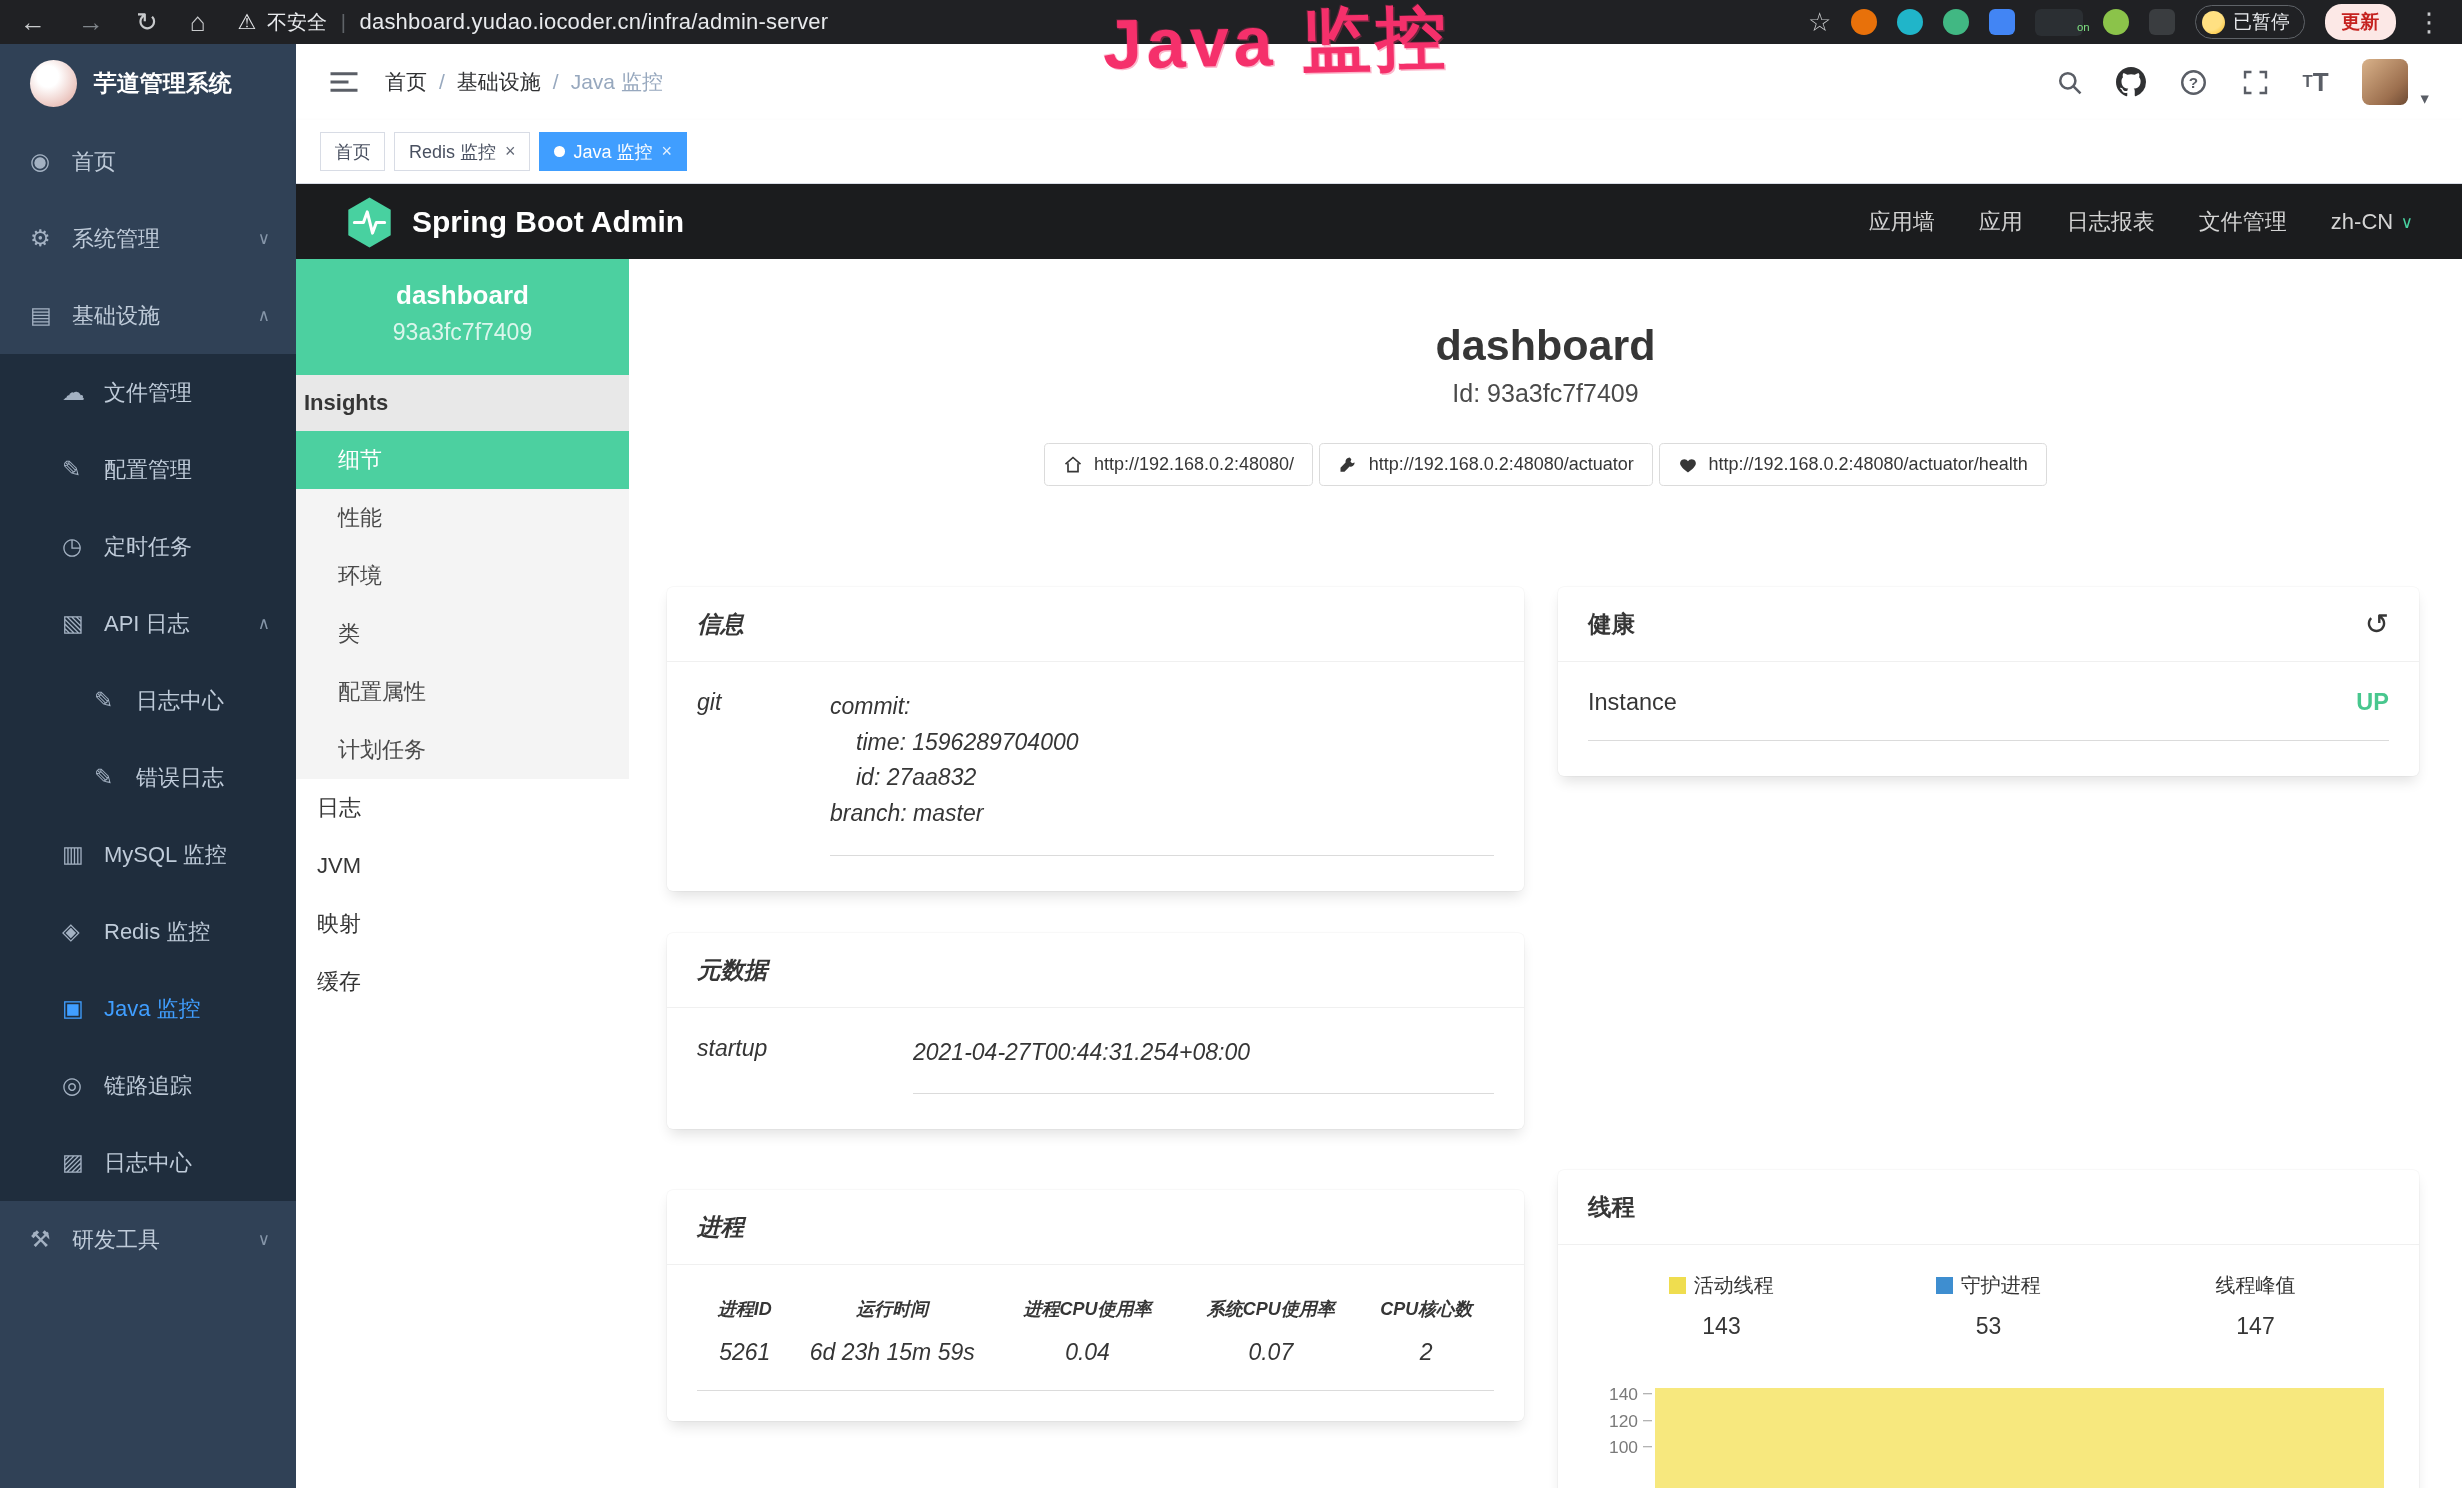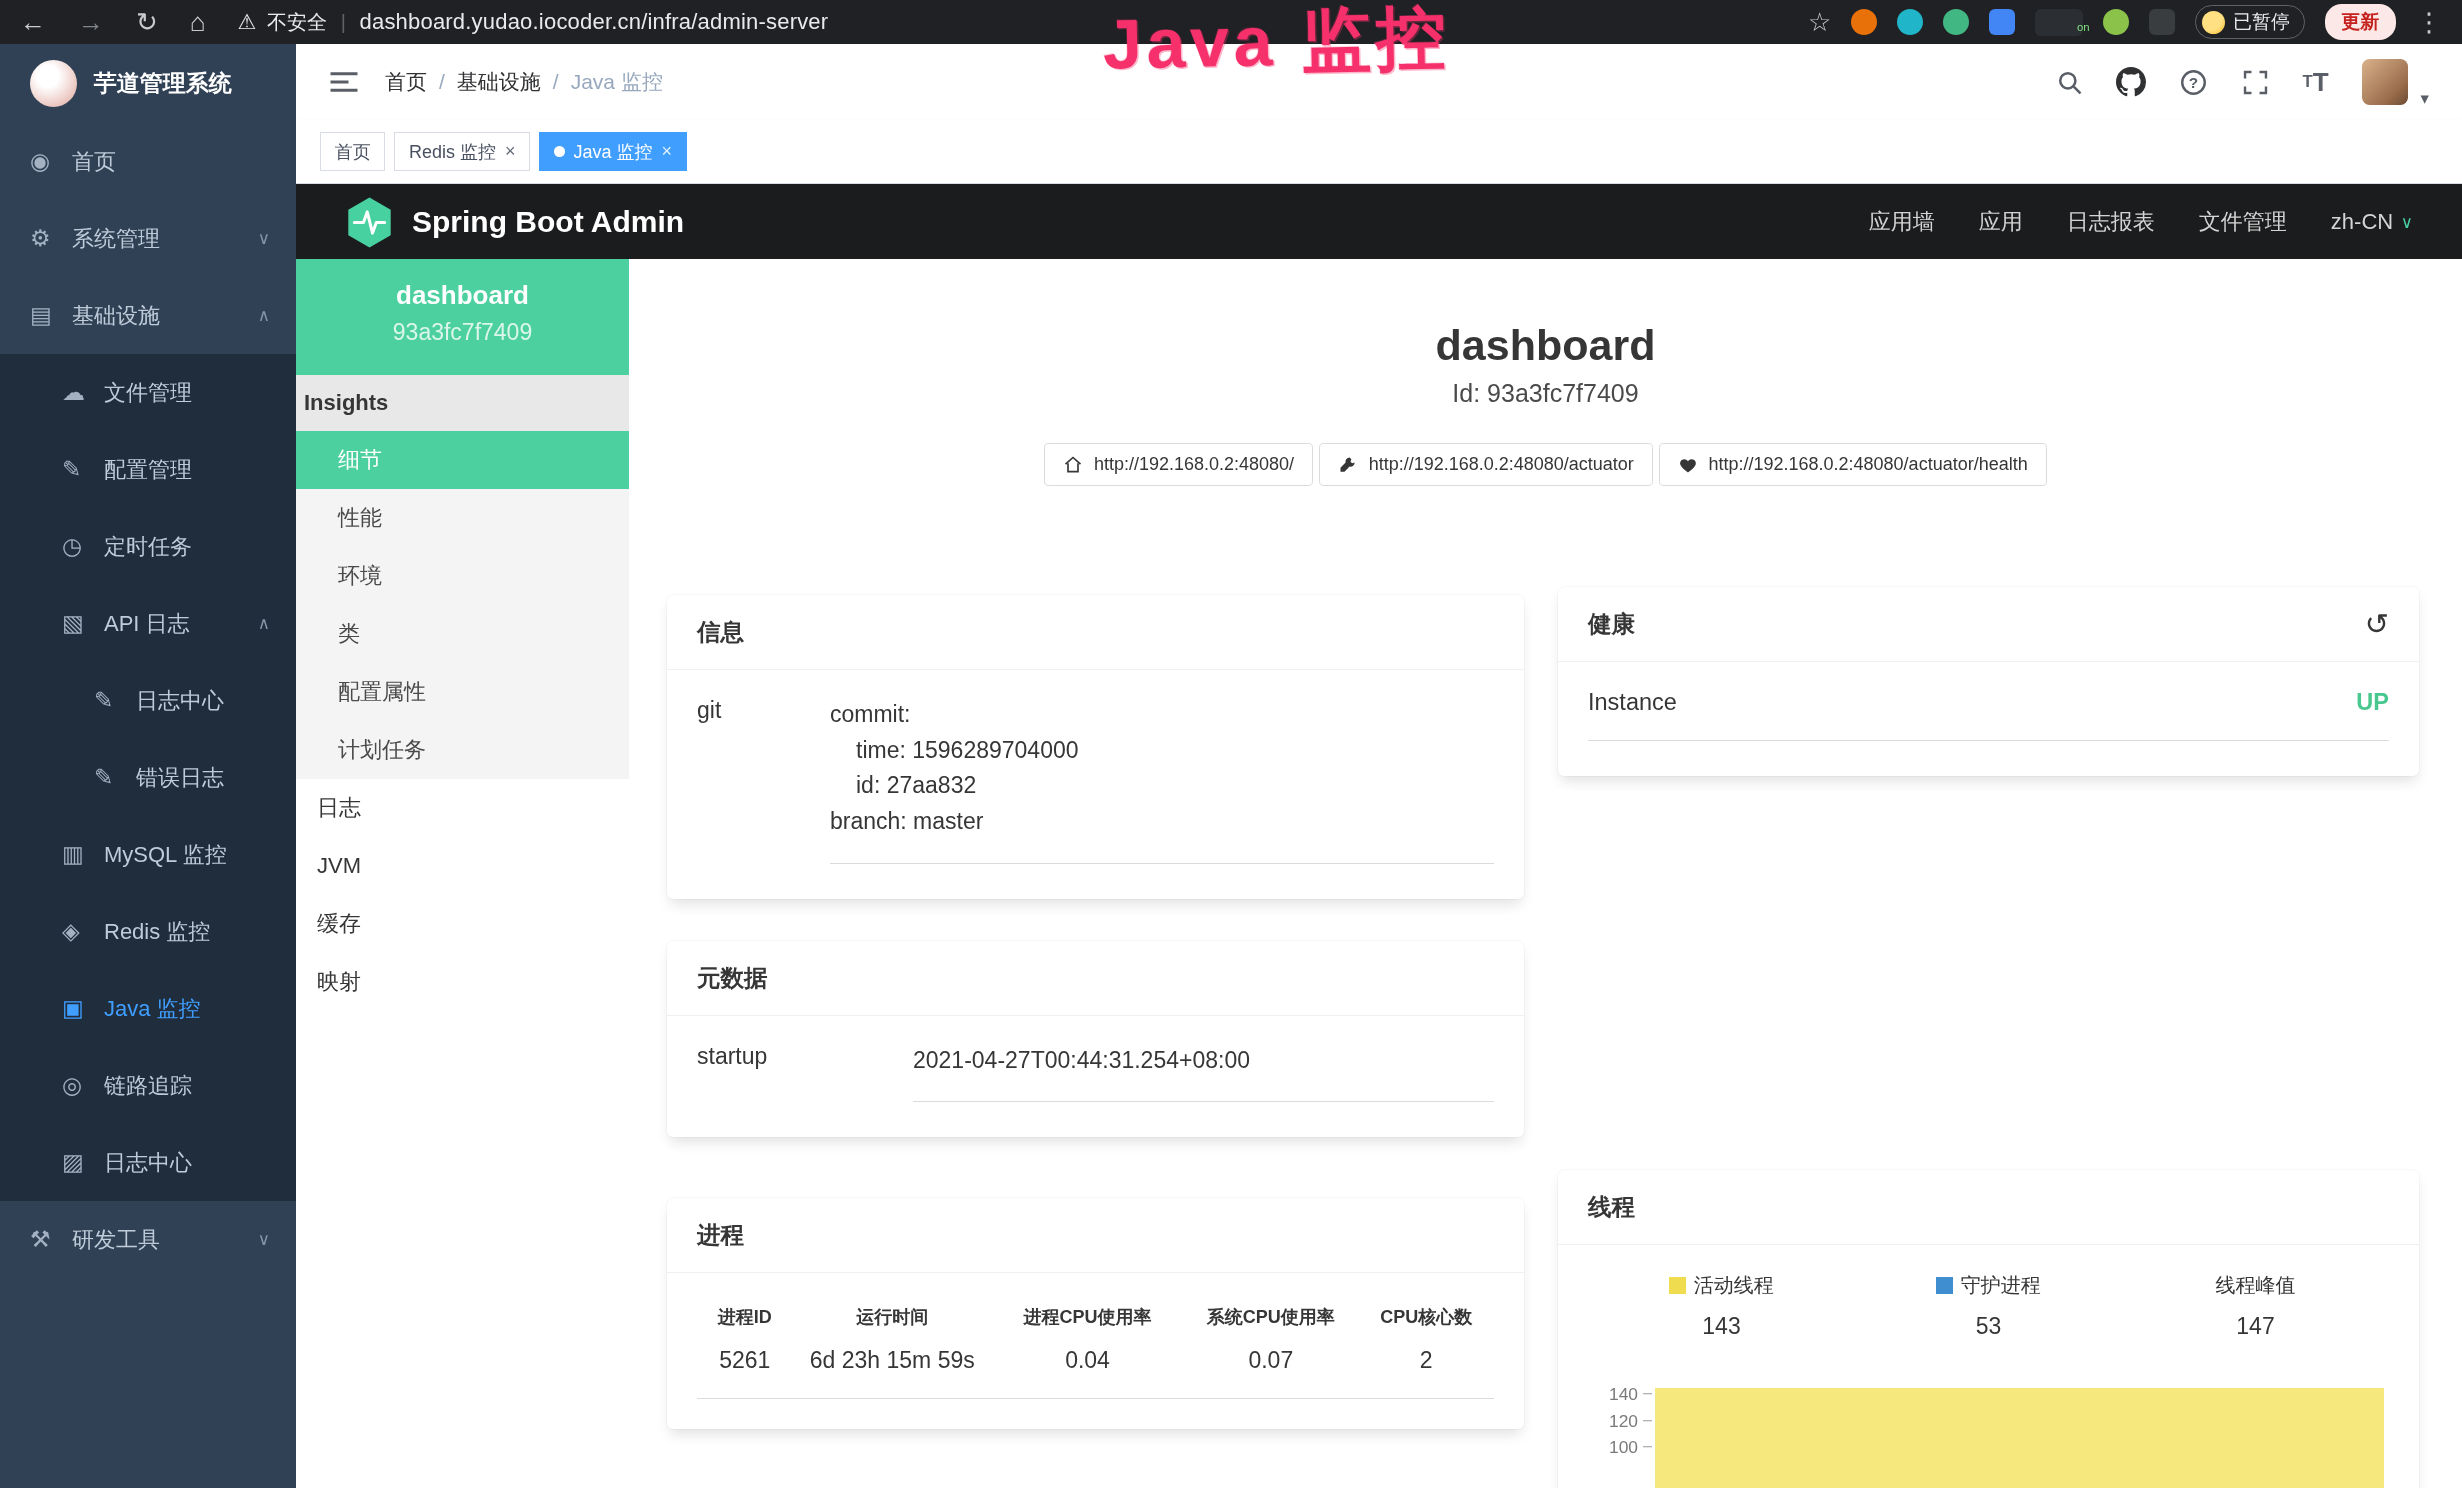--- a/index.html
+++ b/index.html
@@ -102,21 +102,21 @@
   
   .sba-main { position:absolute; left:629px; top:259px; right:0; bottom:0; background:#fff; }
   .app-head { text-align:center; padding-top:62px; }
   .app-title { font-size:43px; font-weight:700; color:#363636; }
   .app-sub { font-size:25px; color:#4a4a4a; margin-top:9px; }
   .links { display:flex; justify-content:center; gap:6px; margin-top:35px; }
   .lnk { display:inline-flex; align-items:center; gap:10.6px; border:0.8px solid #dbdbdb; border-radius:4.6px;
          padding:10px 18px; font-size:18px; color:#363636; cursor:pointer; background:#fff; }
   .lnk svg { flex:none; }
 
-  .col-l { position:absolute; left:38px; top:336px; width:857px; }
+  .col-l { position:absolute; left:38px; top:328px; width:857px;font-style:italic; }
   .col-r { position:absolute; left:929px; top:328px; width:861px; }
   .card { background:#fff; border-radius:6px;
           box-shadow:0 7.6px 13.7px -3px rgba(10,10,10,.12), 0 0 0 0.8px rgba(10,10,10,.03); }
   .mb55 { margin-bottom:42px; } .mb80 { margin-bottom:61px; } .mt520 { margin-top:394px; }
   .card-h { display:flex; align-items:center; justify-content:space-between; padding:21px 30px;
             border-bottom:1.5px solid #f0f0f0; font-size:23.5px; font-weight:700; color:#363636; }
   .card-b { padding:27px 30px 35px; }
   .hist { font-size:29px; font-weight:400; color:#363636; cursor:pointer; line-height:1; }
 
   .kv { display:flex; }
@@ -353,22 +353,22 @@
     </div>
     <div class="sba-sec">Insights</div>
     <div class="sba-i active">细节</div>
     <div class="sba-i">性能</div>
     <div class="sba-i">环境</div>
     <div class="sba-i">类</div>
     <div class="sba-i">配置属性</div>
     <div class="sba-i">计划任务</div>
     <div class="sba-r">日志</div>
     <div class="sba-r">JVM</div>
+    <div class="sba-r">映射</div>
     <div class="sba-r">缓存</div>
-    <div class="sba-r">映射</div>
   </div>
 
   <div class="sba-main">
     <div class="app-head">
       <div class="app-title">dashboard</div>
       <div class="app-sub">Id: 93a3fc7f7409</div>
       <div class="links">
         <span class="lnk">
           <svg width="20" height="20" viewBox="0 0 24 24" fill="none" stroke="#363636" stroke-width="2">
             <path d="M3 11 12 3l9 8"></path>

